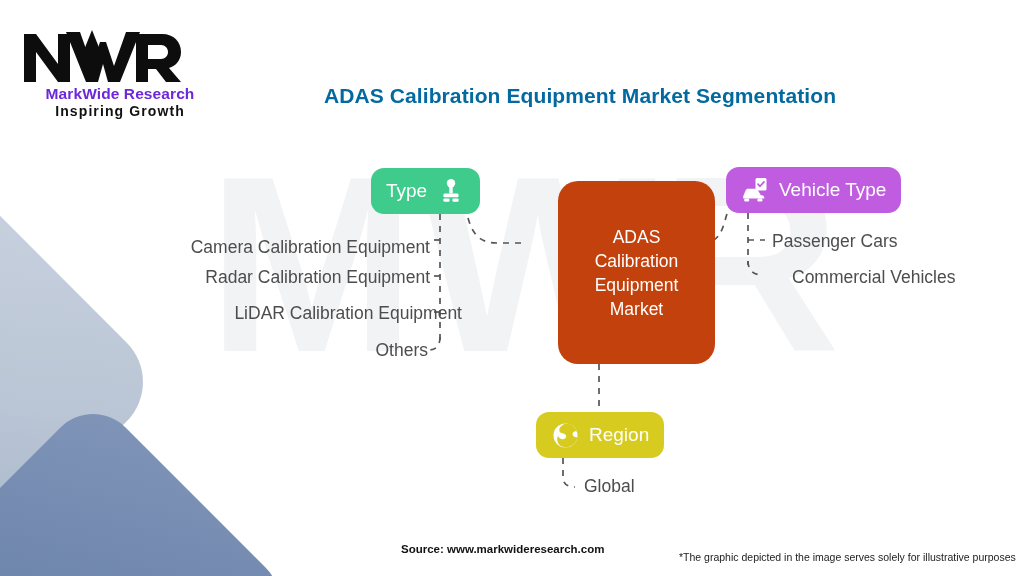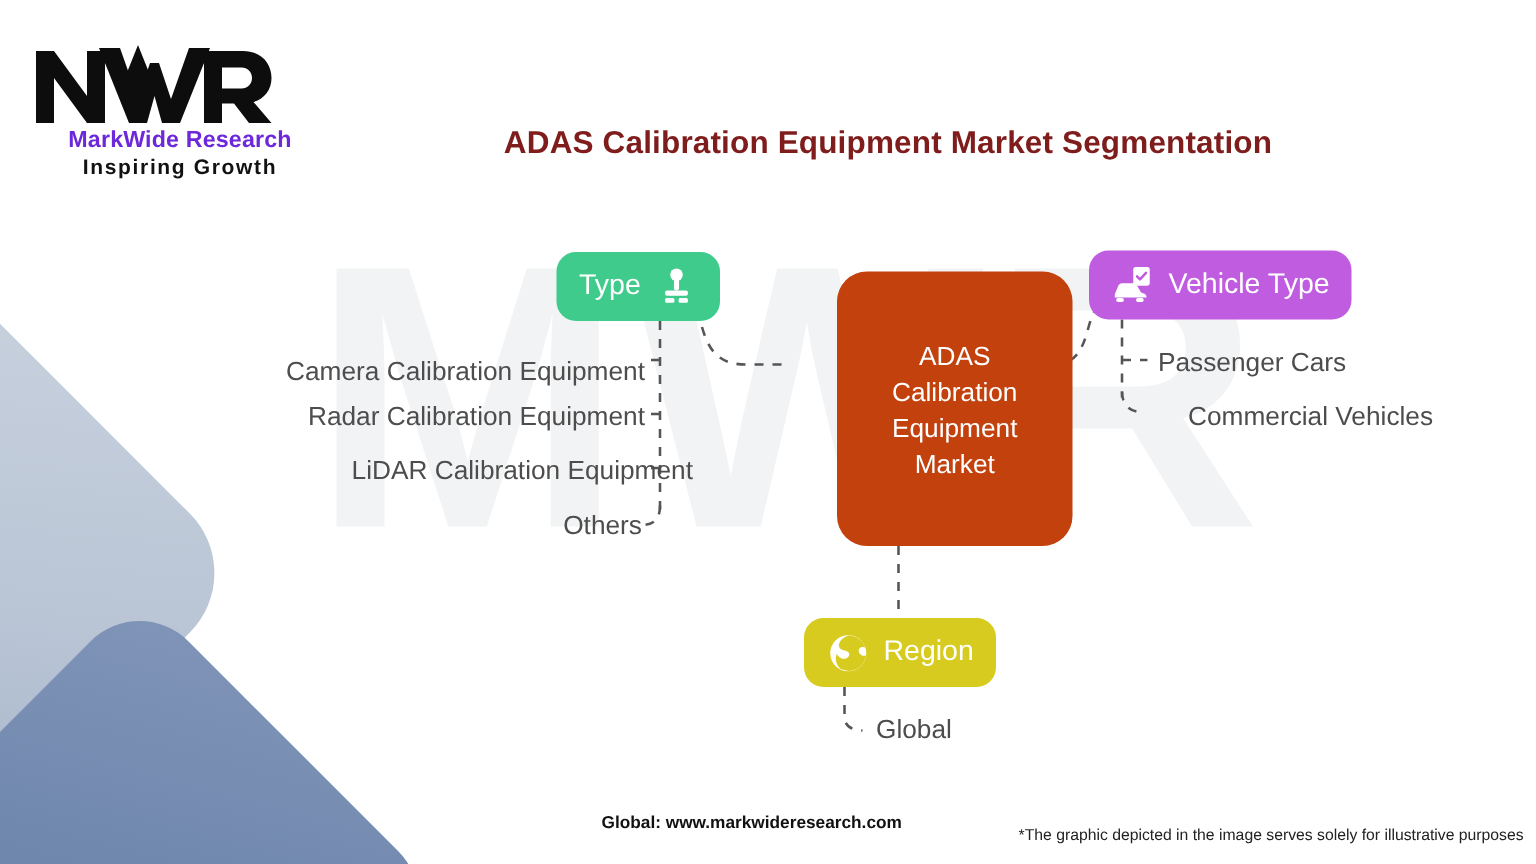--- a/index.html
+++ b/index.html
@@ -82,27 +82,27 @@
     margin-top: 0px;
     font-size: 14px;
     font-weight: 600;
     color: #111111;
     letter-spacing: 1.1px;
   }
 
   
   .chart-title {
     position: absolute;
-    left: 192px;
+    left: 180px;
     top: 84px;
     width: 800px;
     text-align: center;
     font-size: 21px;
     font-weight: 700;
-    color: #7f1d1d;
+    color: #0369a1;
     letter-spacing: .1px;
   }
 
   
   .wires {
     position: absolute;
     left: 0; top: 0;
     width: 1024px; height: 576px;
     pointer-events: none;
   }
@@ -292,16 +292,16 @@
   <div class="leaf right-align leaf-l1">Camera Calibration Equipment</div>
   <div class="leaf right-align leaf-l2">Radar Calibration Equipment</div>
   <div class="leaf right-align leaf-l3">LiDAR Calibration Equipment</div>
   <div class="leaf right-align leaf-l4">Others</div>
 
   <div class="leaf leaf-r1">Passenger Cars</div>
   <div class="leaf leaf-r2">Commercial Vehicles</div>
 
   <div class="leaf leaf-g1">Global</div>
 
-  <div class="source">Global: www.markwideresearch.com</div>
+  <div class="source">Source: www.markwideresearch.com</div>
   <div class="disclaimer">*The graphic depicted in the image serves solely for illustrative purposes</div>
 
 </div>
 
 </body></html>

